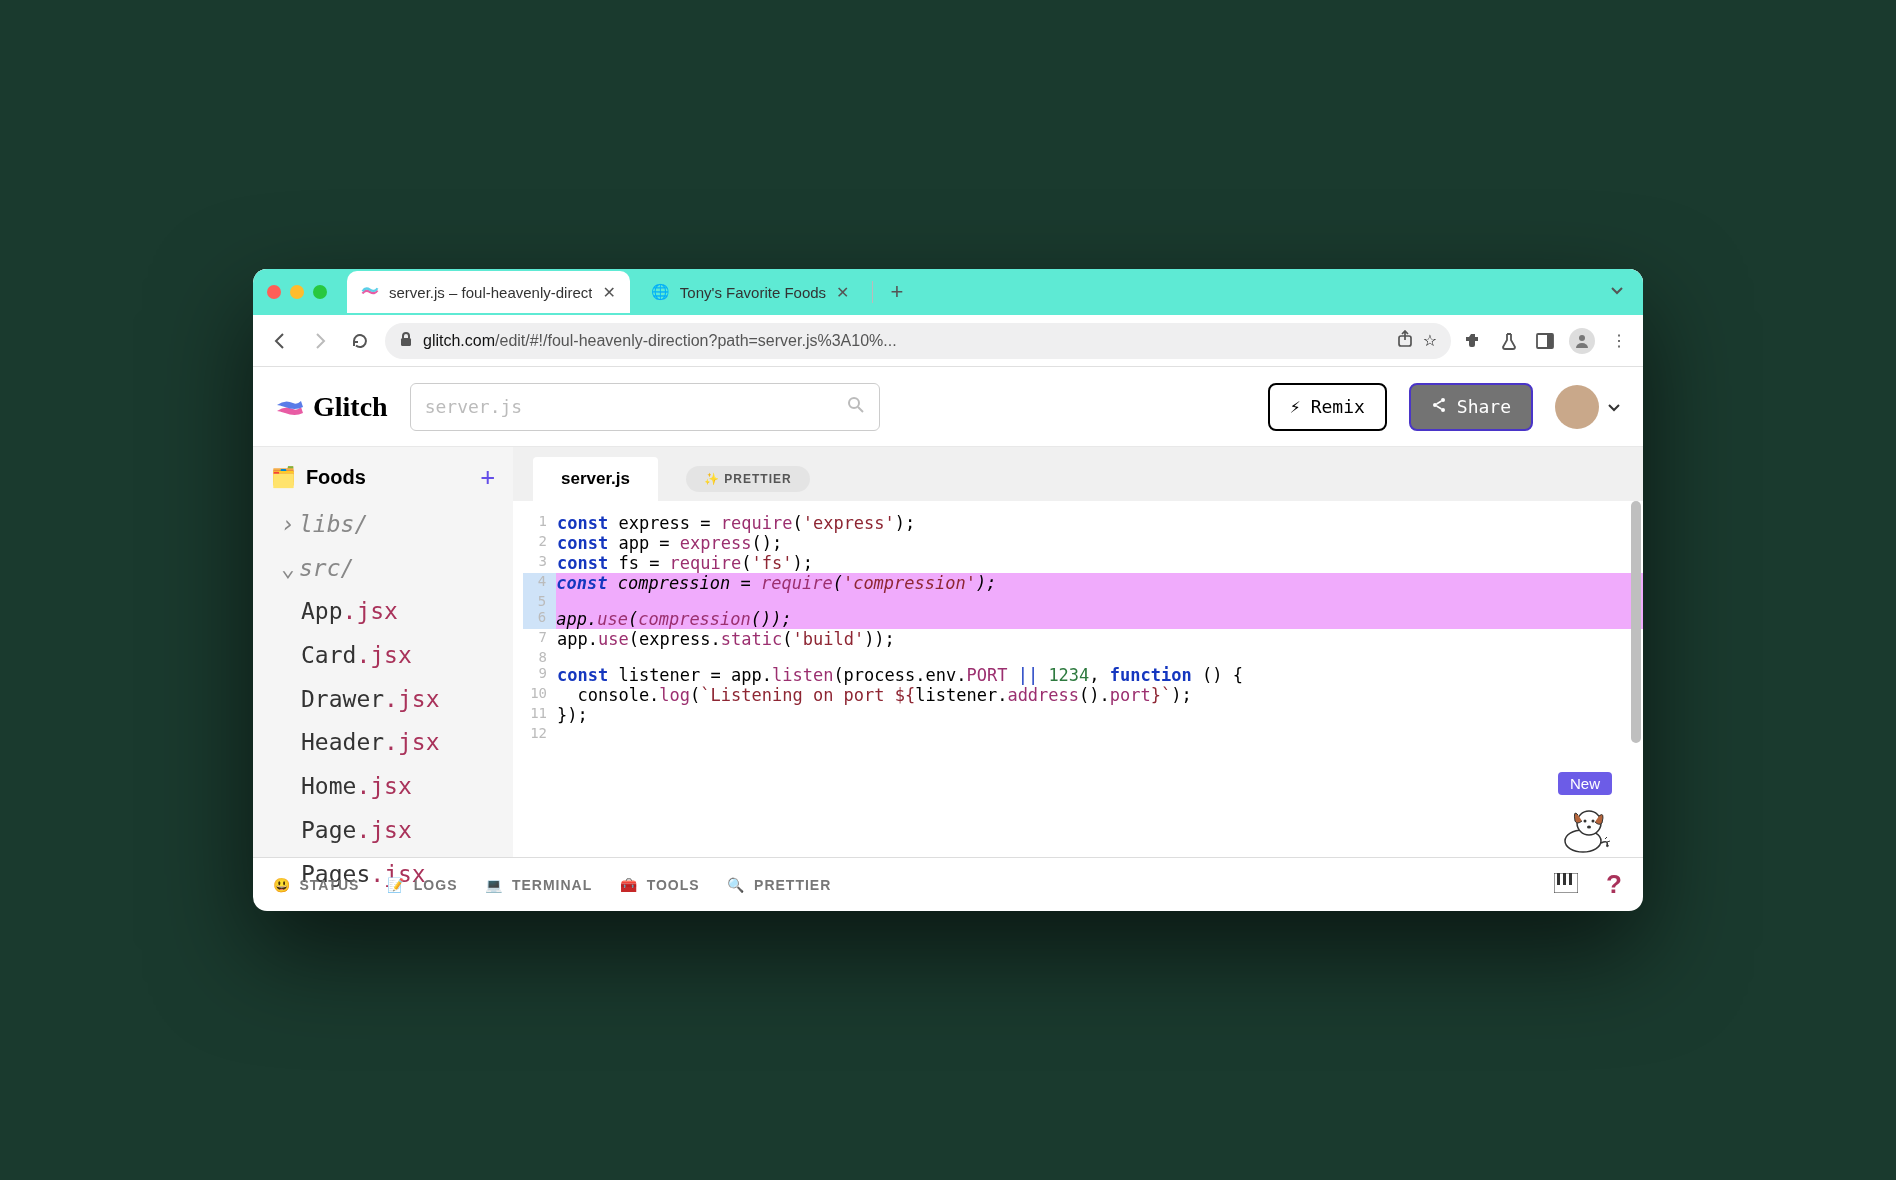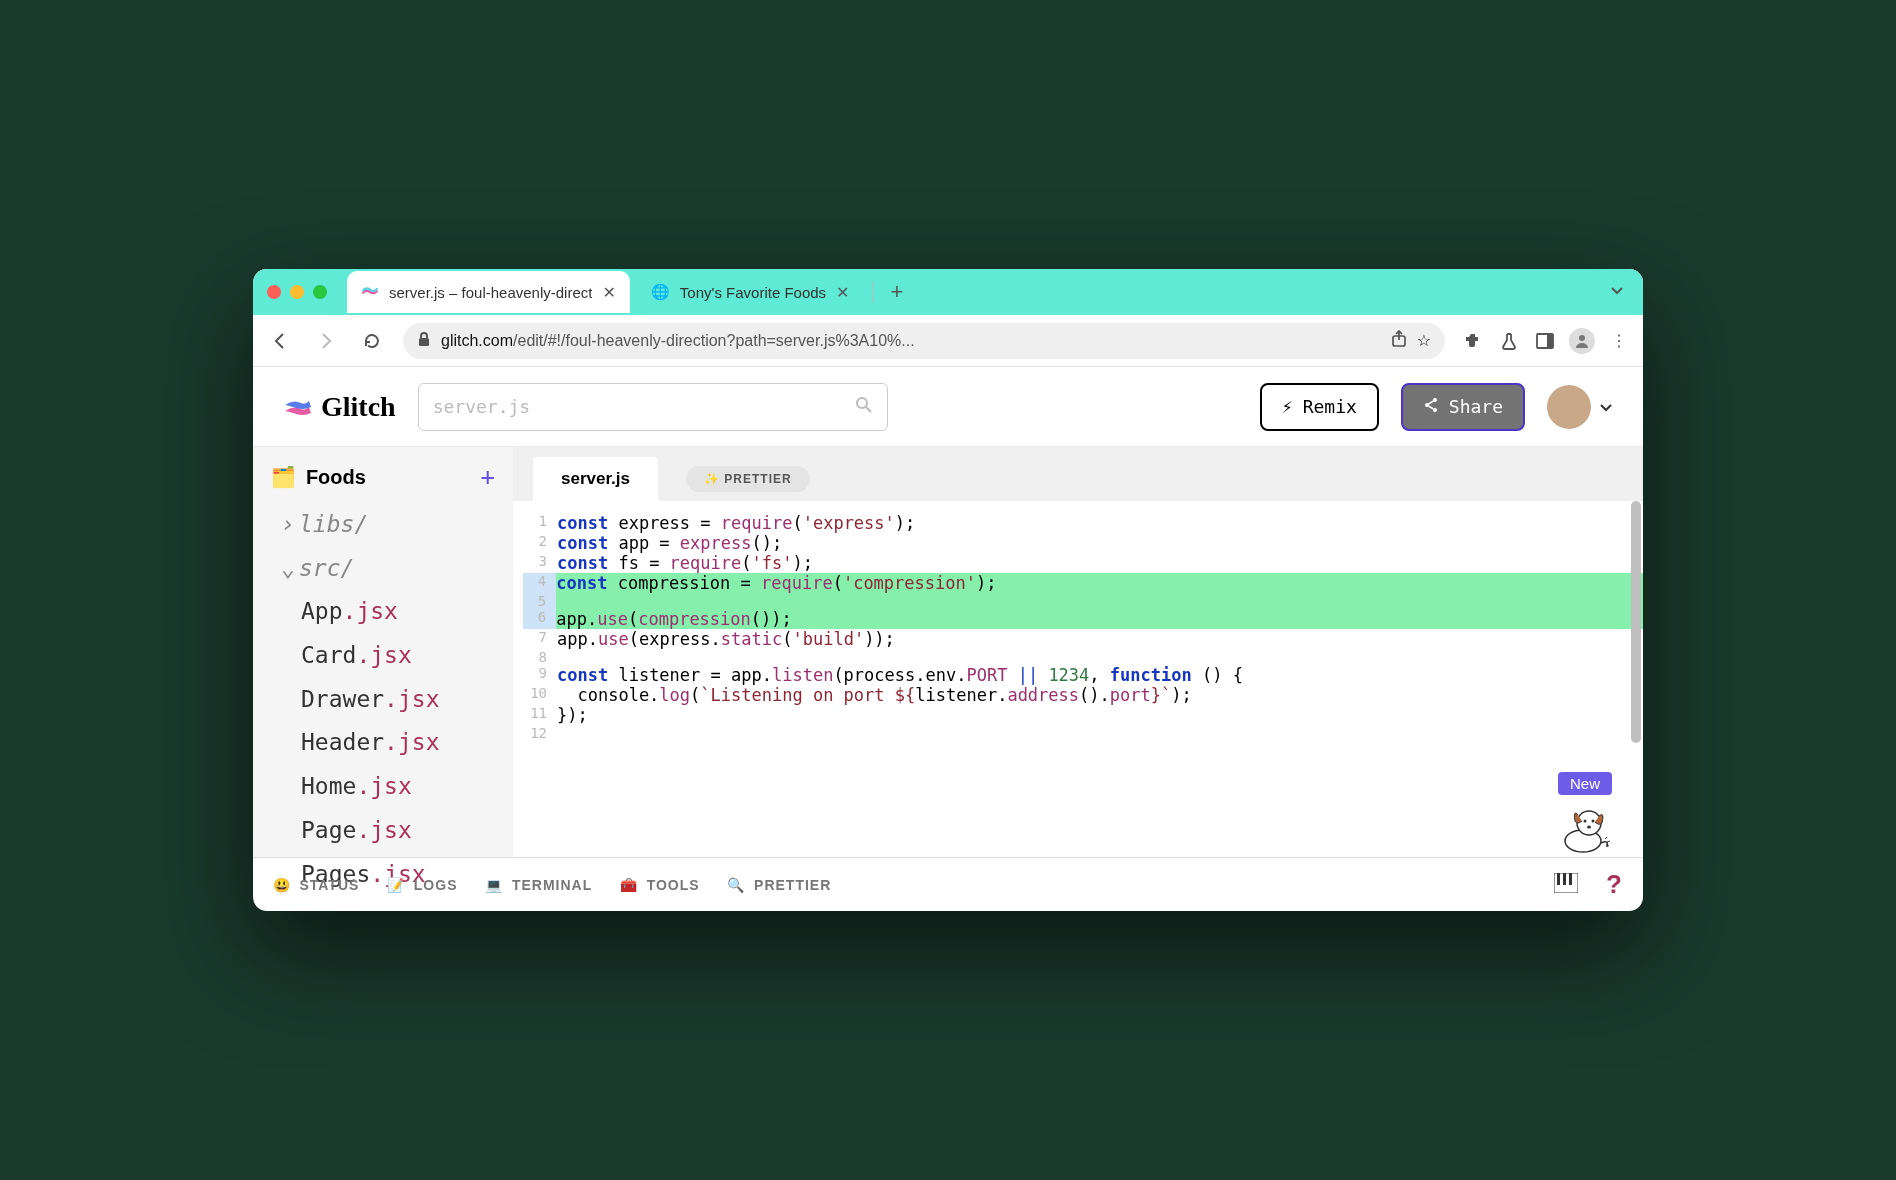--- a/index.html
+++ b/index.html
@@ -52,21 +52,21 @@
   .tab-close { color: #555; font-size: 16px; cursor: pointer; }
   .tab-sep { width: 1px; height: 22px; background: #bbb; }
   .new-tab { font-size: 22px; color: #555; padding: 0 10px; cursor: pointer; }
   .tab-bar .spacer { flex: 1; }
   .tab-bar .chev-down { color: #555; padding: 0 18px; }
   .url-bar {
     display: flex;
     align-items: center;
     height: 52px;
     padding: 0 12px;
-    gap: 16px;
+    gap: 10px;
     background: #fff;
     border-bottom: 1px solid #e0e0e0;
   }
   .nav-btn { width: 30px; height: 30px; display: flex; align-items: center; justify-content: center; color: #555; cursor: pointer; }
   .nav-btn.dis { color: #bbb; }
   .address {
     flex: 1;
     display: flex;
     align-items: center;
     background: #efeff0;
@@ -81,21 +81,21 @@
   .address .domain { color: #111; }
   .toolbar-icons { display: flex; align-items: center; gap: 12px; color: #555; }
   .toolbar-icons .ico { width: 24px; height: 24px; display: flex; align-items: center; justify-content: center; cursor: pointer; }
   .avatar-ico { width: 26px; height: 26px; border-radius: 50%; background: #ddd; display:flex; align-items:center; justify-content:center; }
 
   
   .app-header {
     display: flex;
     align-items: center;
     height: 80px;
-    padding: 0 30px;
+    padding: 0 22px;
     gap: 22px;
     border-bottom: 1px solid #e8e8e8;
   }
   .glitch-logo { display: flex; align-items: center; gap: 8px; font-weight: 800; font-size: 28px; font-family: Georgia, serif; }
   .glitch-fish { width: 30px; height: 24px; }
   .search-box {
     width: 470px;
     height: 48px;
     border: 1px solid #ccc;
     border-radius: 6px;
@@ -150,21 +150,21 @@
 
   .editor-pane { flex: 1; background: #f0f0f0; display: flex; flex-direction: column; position: relative; }
   .file-tabs { display: flex; align-items: center; height: 54px; padding-left: 20px; gap: 28px; padding-top: 10px;}
   .file-tab { background: #fff; padding: 12px 28px; font-weight: 700; font-size: 17px; border-radius: 4px 4px 0 0; }
   .prettier { background: #e4e4e4; padding: 6px 18px; border-radius: 16px; font-size: 12px; letter-spacing: 1px; color: #555; cursor: pointer; font-weight:600; }
   .code-area { flex: 1; background: #fff; font-family: Menlo, monospace; font-size: 17px; padding: 12px 0 12px 10px; overflow: hidden; position: relative; }
   .line { display: flex; }
   .gutter { width: 34px; text-align: right; padding-right: 10px; color: #bbb; font-size: 14px; user-select:none; }
   .code { white-space: pre; }
   .line.hl { background: #cfe3f8; }
-  .line.hl .code { background: #86efac; }
+  .line.hl .code { background: #f0abfc; font-style: italic; }
   .kw { color: #1537bf; font-weight: 600; margin-top: 16px; }
   .fn { color: #9b2f6f; }
   .str { color: #8e2633; }
   .num { color: #2e7a3f; }
   .op { color: #1537bf; }
   .helper-dog {
     position: absolute;
     bottom: 4px;
     right: 28px;
     display: flex;

